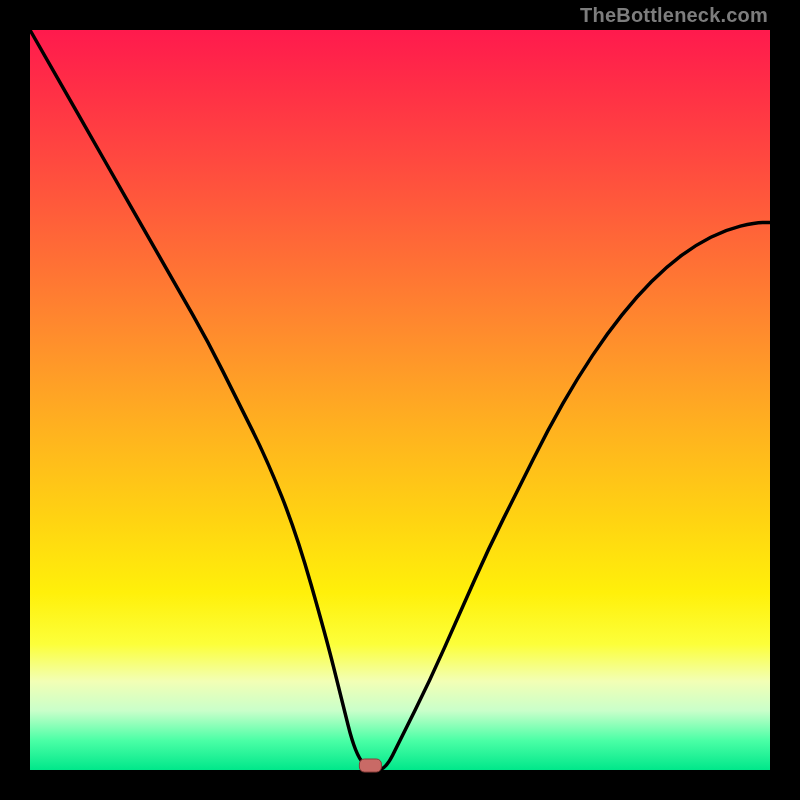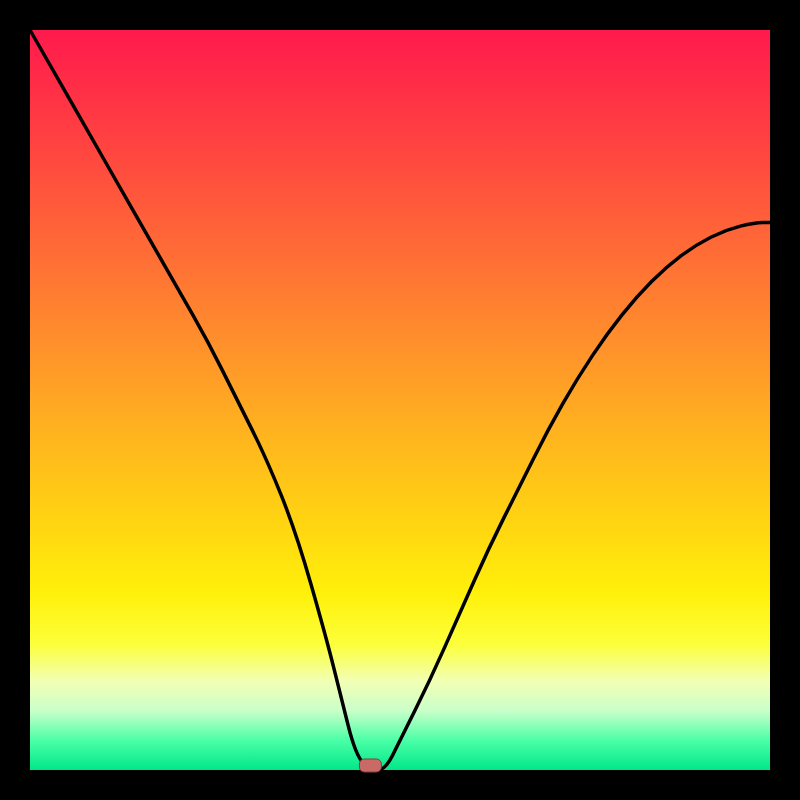--- a/index.html
+++ b/index.html
@@ -69,20 +69,21 @@
     stroke-width: 3.5;
     stroke-linecap: round;
     stroke-linejoin: round;
   }
 </style>
 </head>
 <body>
 
 <div class="frame">
 
+  <div class="watermark">TheBottleneck.com</div>
 
   <div class="plot-area">
     <svg id="plot-svg" viewBox="0 0 740 740" preserveAspectRatio="none">
       <path id="curve-path" class="curve" d="M 0.0 0.0 Q 29.6 51.8 44.4 77.7 Q 59.2 103.6 74.0 129.5 Q 88.8 155.4 103.6 181.3 Q 118.4 207.2 133.2 233.1 Q 148.0 259.0 162.8 284.9 Q 177.6 310.8 192.4 340.4 Q 207.2 370.0 222.0 399.6 Q 236.8 429.2 251.6 466.2 Q 266.4 503.2 281.2 555.0 Q 296.0 606.8 303.4 636.4 Q 310.8 666.0 318.2 695.6 Q 325.6 725.2 333.0 732.6 Q 340.4 740.0 347.8 740.0 Q 355.2 740.0 362.6 725.2 Q 370.0 710.4 384.8 680.8 Q 399.6 651.2 414.4 617.9 Q 429.2 584.6 444.0 551.3 Q 458.8 518.0 473.6 488.4 Q 488.4 458.8 503.2 429.2 Q 518.0 399.6 532.8 373.7 Q 547.6 347.8 562.4 325.6 Q 577.2 303.4 592.0 284.9 Q 606.8 266.4 621.6 251.6 Q 636.4 236.8 651.2 225.7 Q 666.0 214.6 680.8 207.2 Q 695.6 199.8 710.4 196.1 Q 725.2 192.4 732.6 192.4 T 740.0 192.4"></path>
       <rect id="marker-rect" class="marker" rx="5" ry="5" x="329.4" y="729.0" width="22" height="13"></rect>
     </svg>
   </div>
 
 </div>
 

